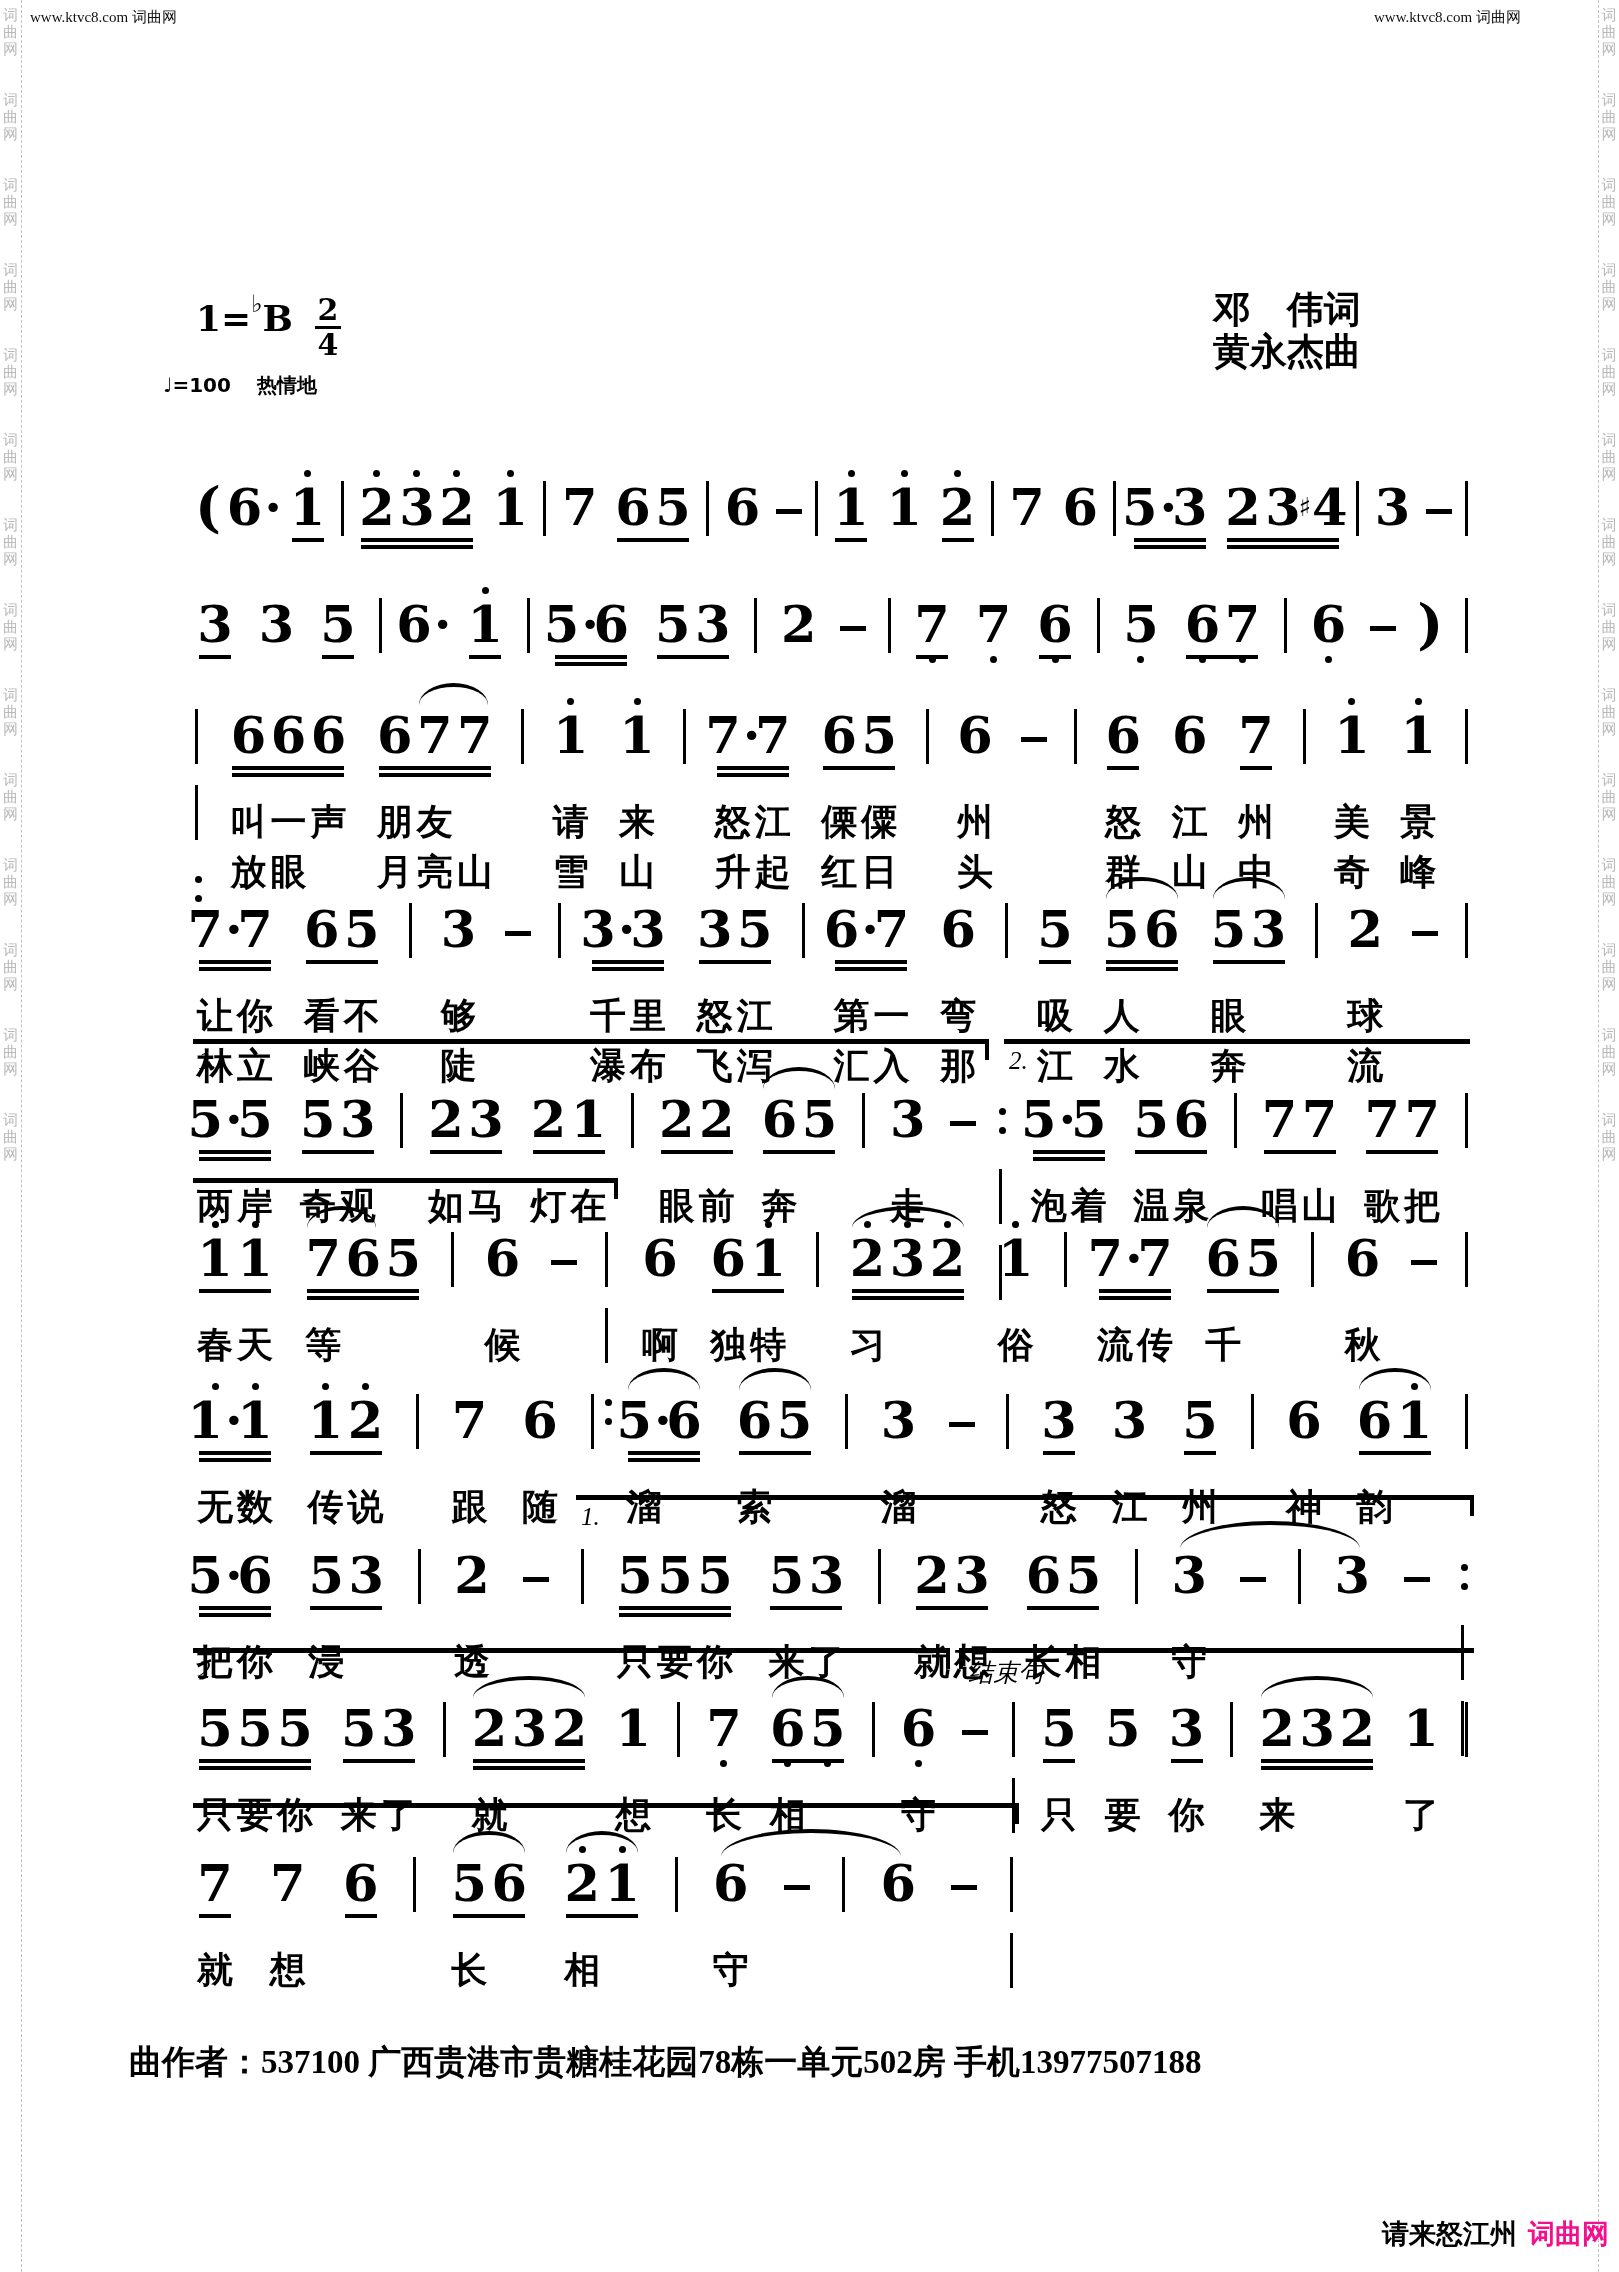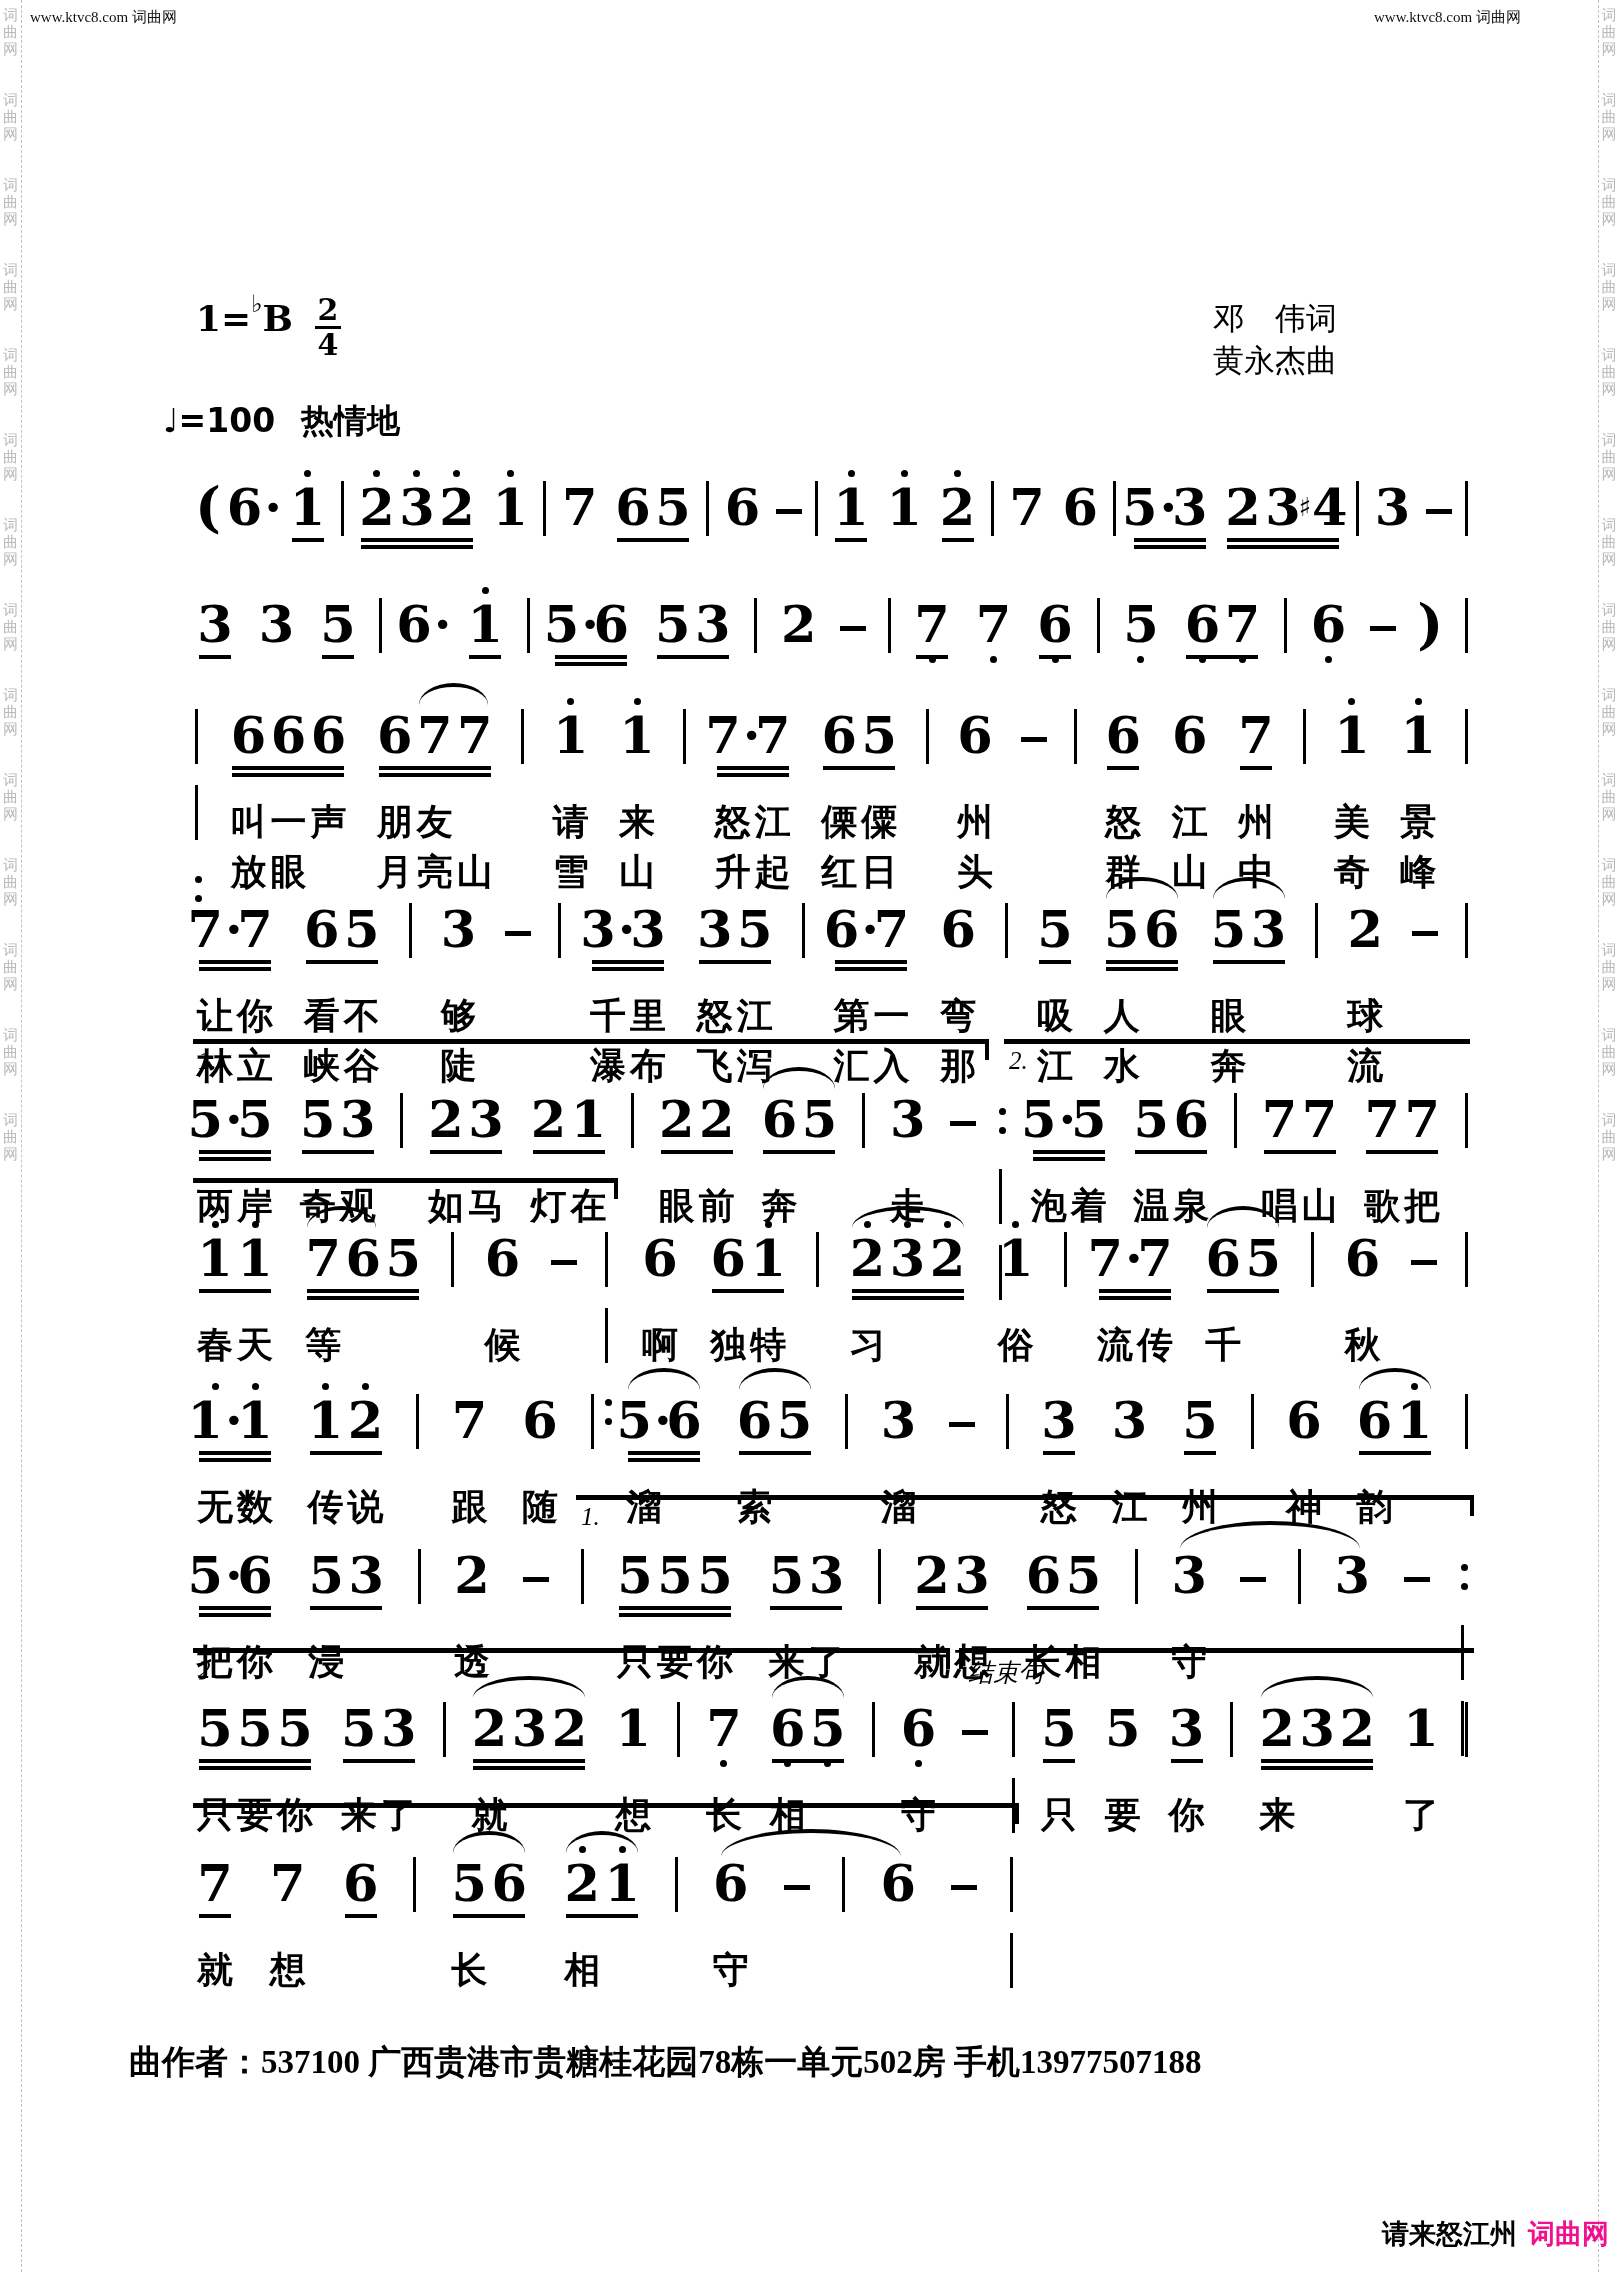--- a/index.html
+++ b/index.html
@@ -15,22 +15,22 @@
   .corner-mark{position:absolute;top:8px;font-size:15px;font-family:"Liberation Serif",serif;color:#101010;}
   .corner-left{left:30px;}
   .corner-right{left:1374px;}
   
   .title{position:absolute;top:147px;left:0;width:100%;text-align:center;font-size:75px;font-weight:900;
          letter-spacing:4px;font-family:"Liberation Sans",sans-serif;}
   .keysig{position:absolute;top:297px;left:196px;font-weight:700;font-family:"DejaVu Serif",serif;font-size:36px;display:flex;align-items:flex-start;}
   .keysig .flat{font-size:24px;position:relative;top:-8px;}
   .meter{display:inline-flex;flex-direction:column;align-items:center;margin-left:22px;font-size:30px;line-height:30px;position:relative;top:-2px;}
   .meter .mline{width:26px;height:3px;background:#000;margin:1px 0;}
-  .credits{position:absolute;top:298px;left:1213px;font-size:31px;line-height:42px;font-weight:400;text-align:justify;}
-  .tempo{position:absolute;top:399px;left:163px;font-size:33px;font-weight:700;font-family:"DejaVu Sans",sans-serif;}
+  .credits{position:absolute;top:289px;left:1213px;font-size:37px;line-height:42px;font-weight:700;text-align:justify;}
+  .tempo{position:absolute;top:372px;left:163px;font-size:20px;font-weight:700;font-family:"DejaVu Sans",sans-serif;}
   .tempo .exp{margin-left:26px;font-family:"Liberation Sans",sans-serif;}
   
   #score{position:absolute;inset:0;}
   .system{position:absolute;}
   .notes-row{display:flex;justify-content:space-between;align-items:flex-start;width:100%;}
   .tok{position:relative;display:flex;flex-direction:column;align-items:center;margin:0 2px;}
   .units{display:flex;}
   .unit{display:flex;flex-direction:column;align-items:center;width:40px;}
   .unit .ab,.unit .bl{height:16px;display:flex;align-items:center;justify-content:center;}
   .dot{width:7px;height:7px;border-radius:50%;background:#000;}

